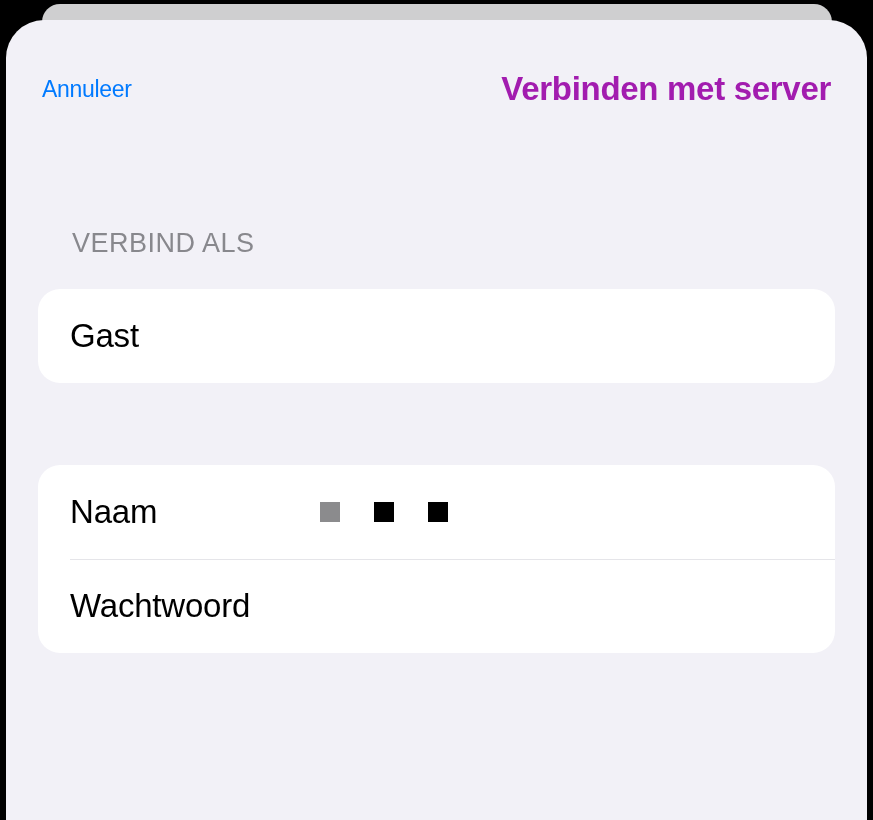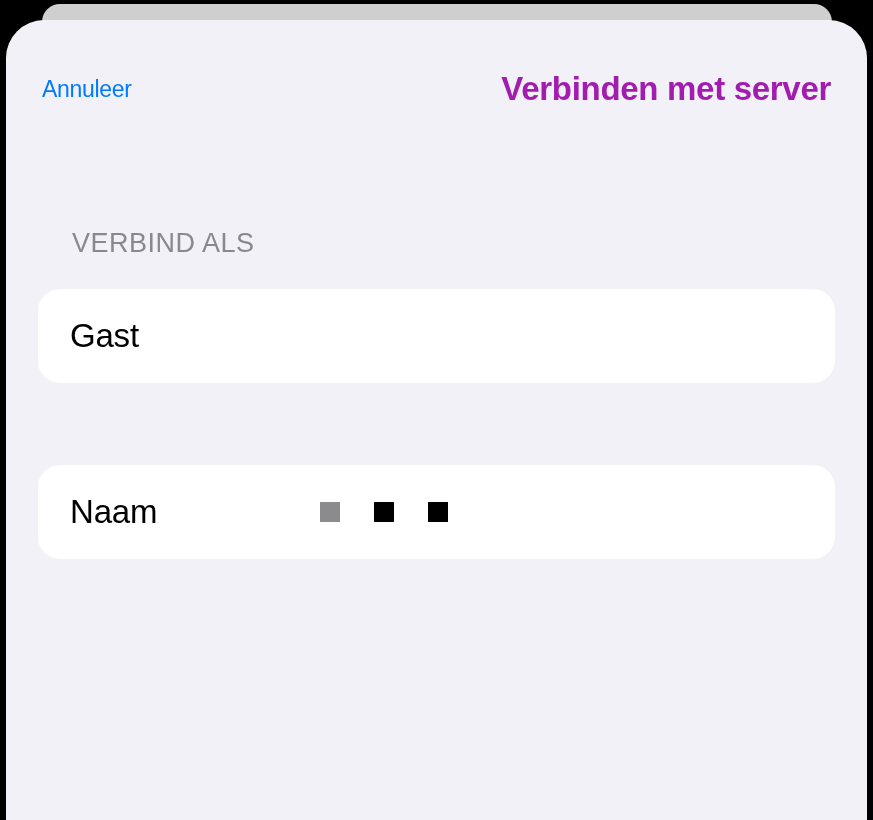--- a/index.html
+++ b/index.html
@@ -190,16 +190,20 @@
 
     <div class="form-group">
       <div class="form-row">
         <span class="form-label">Naam</span>
         <div class="masked-value">
           <span class="mask-dot light"></span>
           <span class="mask-dot"></span>
           <span class="mask-dot"></span>
         </div>
       </div>
+      <div class="form-row">
+        <span class="form-label">Wachtwoord</span>
+        <input type="password" class="form-input" value="" style="">
+      </div>
     </div>
 
   </div>
 </div>
 
 </body></html>

